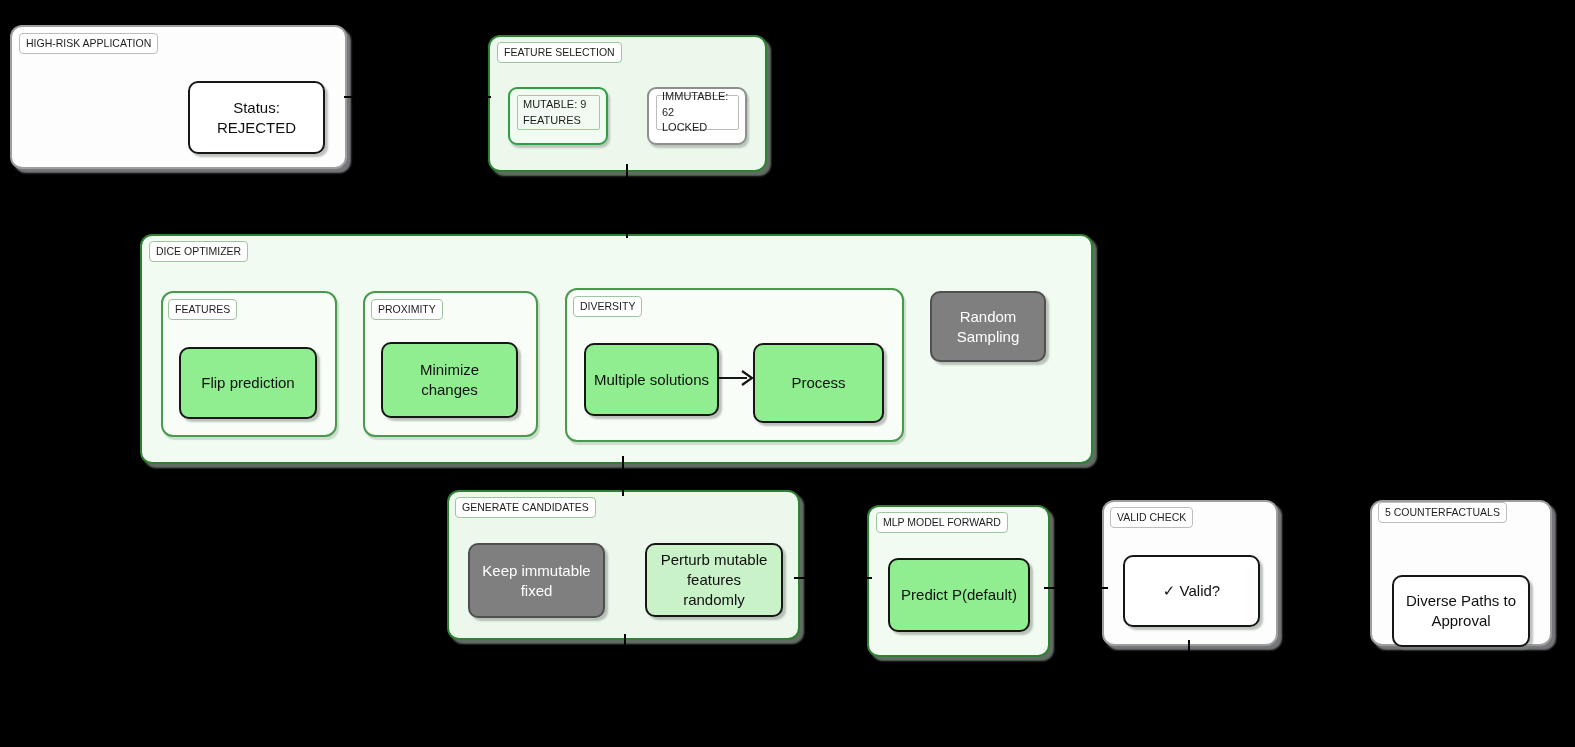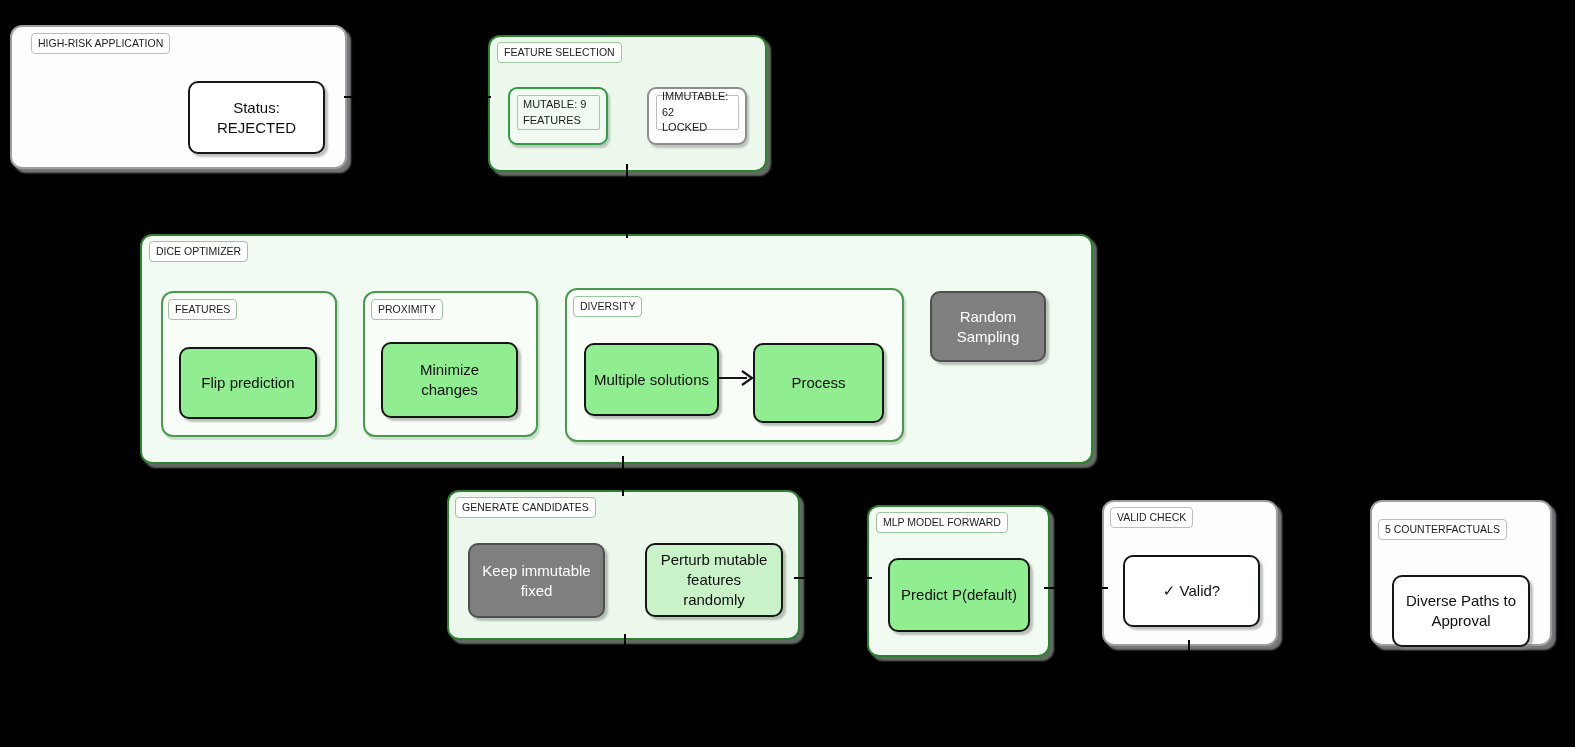--- a/index.html
+++ b/index.html
@@ -50,30 +50,30 @@
   <div class="ctr green" style="left:488px;top:35px;width:279px;height:137px"></div>
   <div class="ctr greenlight" style="left:140px;top:234px;width:953px;height:230px"></div>
   <div class="ctr sub" style="left:161px;top:291px;width:176px;height:146px"></div>
   <div class="ctr sub" style="left:363px;top:291px;width:175px;height:146px"></div>
   <div class="ctr sub" style="left:565px;top:288px;width:339px;height:154px"></div>
   <div class="ctr green" style="left:447px;top:490px;width:353px;height:150px"></div>
   <div class="ctr greenlight" style="left:867px;top:505px;width:183px;height:152px"></div>
   <div class="ctr white" style="left:1102px;top:500px;width:176px;height:146px"></div>
   <div class="ctr white" style="left:1370px;top:500px;width:182px;height:146px"></div>
 
-  <div class="lbl" style="left:31px;top:33px">HIGH-RISK APPLICATION</div>
+  <div class="lbl" style="left:19px;top:33px">HIGH-RISK APPLICATION</div>
   <div class="lbl g" style="left:497px;top:42px">FEATURE SELECTION</div>
   <div class="lbl g" style="left:149px;top:241px">DICE OPTIMIZER</div>
   <div class="lbl g" style="left:168px;top:299px">FEATURES</div>
   <div class="lbl g" style="left:371px;top:299px">PROXIMITY</div>
   <div class="lbl g" style="left:573px;top:296px">DIVERSITY</div>
   <div class="lbl g" style="left:455px;top:497px">GENERATE CANDIDATES</div>
   <div class="lbl g" style="left:876px;top:512px">MLP MODEL FORWARD</div>
   <div class="lbl" style="left:1110px;top:507px">VALID CHECK</div>
-  <div class="lbl" style="left:1378px;top:519px">5 COUNTERFACTUALS</div>
+  <div class="lbl" style="left:1378px;top:502px">5 COUNTERFACTUALS</div>
 
   <div class="node white" style="left:188px;top:81px;width:137px;height:73px">
     <span>Status:
 REJECTED</span>
   </div>
 
   <div class="smallnode green" style="left:508px;top:87px;width:100px;height:58px">
     <div class="inner">
       <span>MUTABLE: 9
 FEATURES</span>

